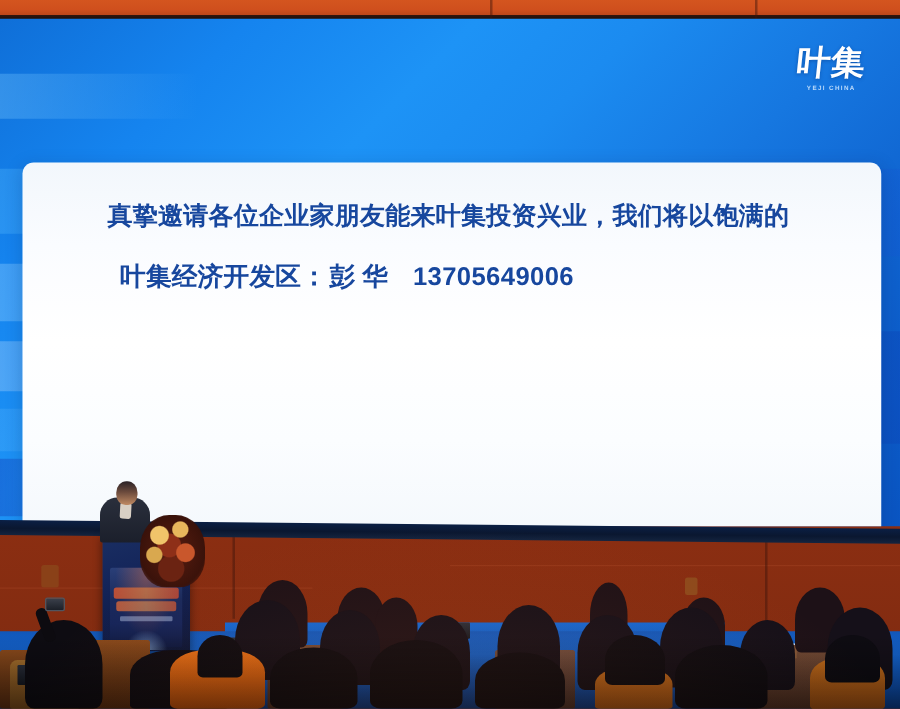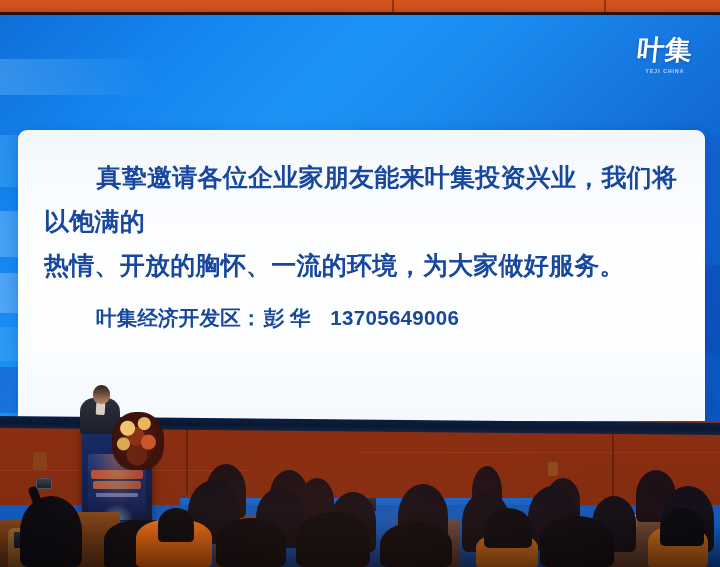--- a/index.html
+++ b/index.html
@@ -69,21 +69,21 @@
   
   .card {
     position:absolute; left:18px; top:115px; width:687px; height:300px;
     border-radius:9px;
     background:linear-gradient(180deg,#f2f7fc 0%,#fafcff 22%,#ffffff 48%,
                                #fbfdff 74%,#f4f8fc 100%);
     box-shadow:0 3px 14px rgba(0,30,90,.22);
     padding:26px 26px 0 26px;
   }
   .lead {
-    color:#17479e; font-size:25px; font-weight:bold; line-height:1.75;
+    color:#17479e; font-size:20px; font-weight:bold; line-height:1.75;
     letter-spacing:.01em; text-align:left;
   }
   .lead .indent { padding-left:2.1em; display:inline; }
 
   .contacts { margin-top:21px; padding-left:52px; }
   .contact-row {
     color:#17479e; font-size:20.5px; font-weight:bold; line-height:1;
     margin-bottom:27px; white-space:nowrap;
   }
   .contact-row .org  { letter-spacing:.01em; }
@@ -260,21 +260,20 @@
 
 
     <div class="logo">
       <div class="logo-mark">叶集</div>
       <div class="logo-sub">YEJI  CHINA</div>
     </div>
 
     <div class="card">
       <div class="lead">
         <span class="indent">真挚邀请各位企业家朋友能来叶集投资兴业，我们将以饱满的</span><br>
-        <span>热情、开放的胸怀、一流的环境，为大家做好服务。</span>
       </div>
 
       <div class="contacts">
         <div class="contact-row">
           <span class="org">叶集经济开发区：</span><span class="name">彭  华</span><span class="tel">13705649006</span>
         </div>
       </div>
     </div>
   </div>
 

